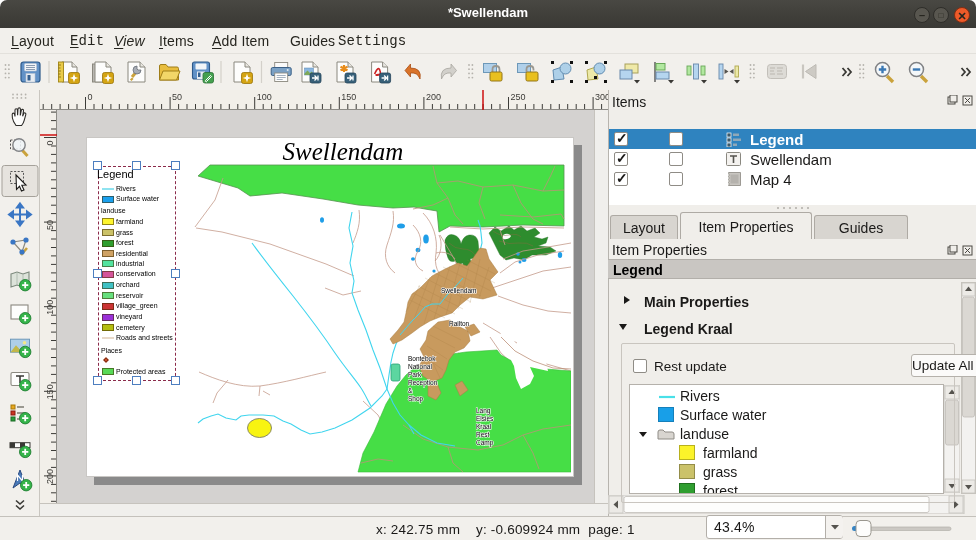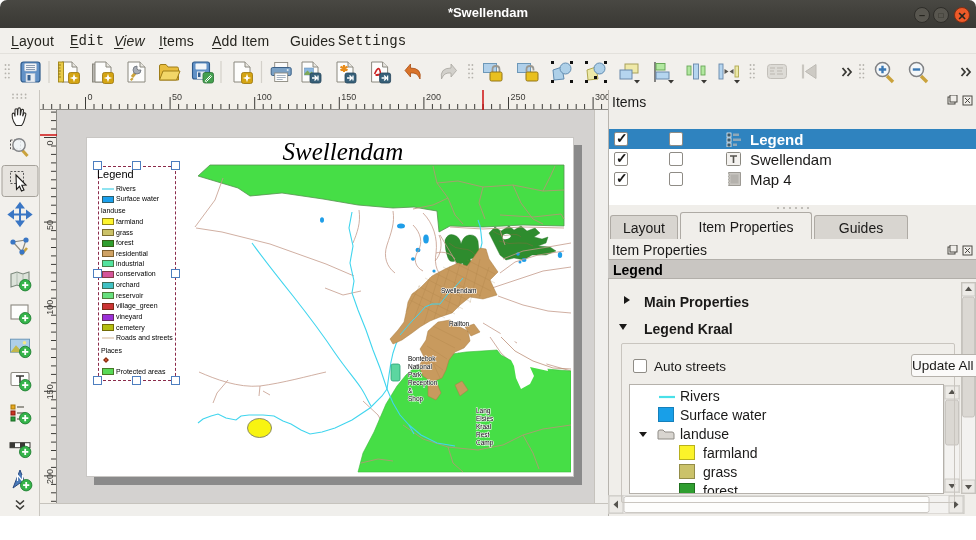--- a/index.html
+++ b/index.html
@@ -896,21 +896,21 @@
 
   <div class="abs secttxt" style="left:644px; top:294px;">Main Properties</div>
   <div class="abs tri" style="left:624px; top:296px; border-left:6px solid #1a1918;
        border-top:4.5px solid transparent; border-bottom:4.5px solid transparent;"></div>
   <div class="abs secttxt" style="left:644px; top:321px;">Legend Kraal</div>
   <div class="abs tri" style="left:619px; top:324px; border-top:6px solid #1a1918;
        border-left:4.5px solid transparent; border-right:4.5px solid transparent;"></div>
 
   <div class="abs" id="groupbox"></div>
   <div class="abs" id="autobox"></div>
-  <div class="abs" id="autolbl">Auto streets</div>
+  <div class="abs" id="autolbl">Rest update</div>
   <div class="abs" id="updbtn">Update All</div>
 
   <div class="abs" id="tree">
     <div class="trow" style="top:2px;">
       <svg style="position:absolute;left:27px;top:0;" width="20" height="19">
           <path d="M2 10 H18" stroke="#49e0e8" stroke-width="2.2" fill="none"></path>
         </svg>
       <span style="left:50px;">Rivers</span>
     </div>
     <div class="trow" style="top:21px;">
@@ -931,14 +931,32 @@
     <div class="trow" style="top:78px;">
       <div class="swatch" style="left:49px; top:1px; background:#cbc26a; border-color:#948d49;"></div>
       <span style="left:73px;">grass</span>
     </div>
     <div class="trow" style="top:97px;">
       <div class="swatch" style="left:49px; top:1px; background:#2f9e30; border-color:#20701f;"></div>
       <span style="left:73px;">forest</span>
     </div>
   </div>
 
+  <div class="abs" id="statusbar">
+    <span id="statustext">x: 242.75 mm&nbsp;&nbsp;&nbsp;&nbsp;y: -0.609924 mm&nbsp;&nbsp;page: 1</span>
+    <div id="combo">
+        <span>43.4%</span>
+      <div id="combobtn">
+        <svg width="18" height="22" viewBox="0 0 18 22" style="position:absolute;left:0;top:0;">
+          <path d="M5 9 L9 13.5 L13 9 Z" fill="#55534e"></path>
+        </svg>
+      </div>
+    </div>
+    <div id="slider">
+      <svg width="120" height="24" viewBox="0 0 120 24" style="position:absolute;left:0;top:0;">
+        <rect x="0" y="9" width="8" height="5" rx="2.5" fill="#3584c4"></rect>
+        <rect x="16" y="10" width="83" height="3.5" rx="1.75" fill="#cbc8c3" stroke="#b3b0aa" stroke-width="0.7"></rect>
+        <rect x="4" y="3.5" width="15" height="16" rx="4" fill="#fdfdfc" stroke="#9a978f" stroke-width="1"></rect>
+      </svg>
+    </div>
+  </div>
 
 </div>
 
 </body></html>

